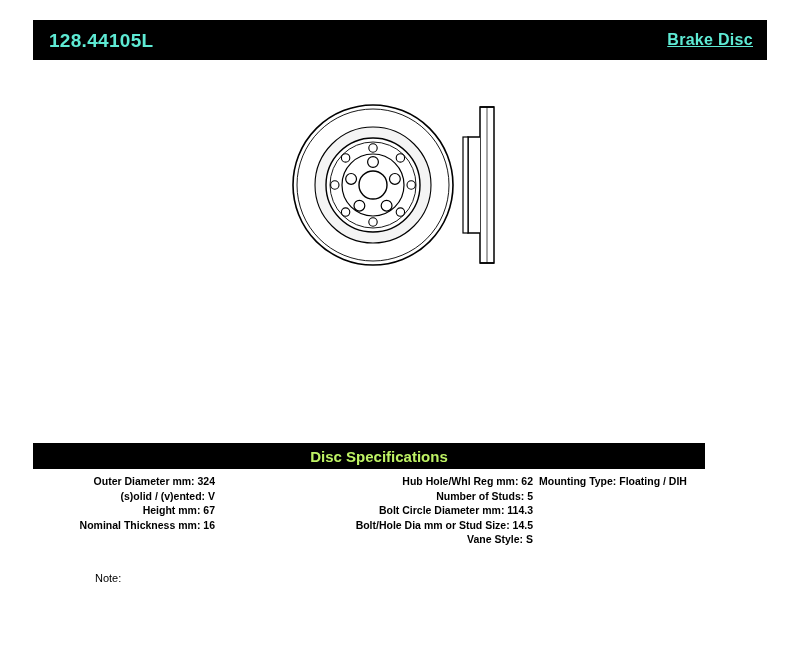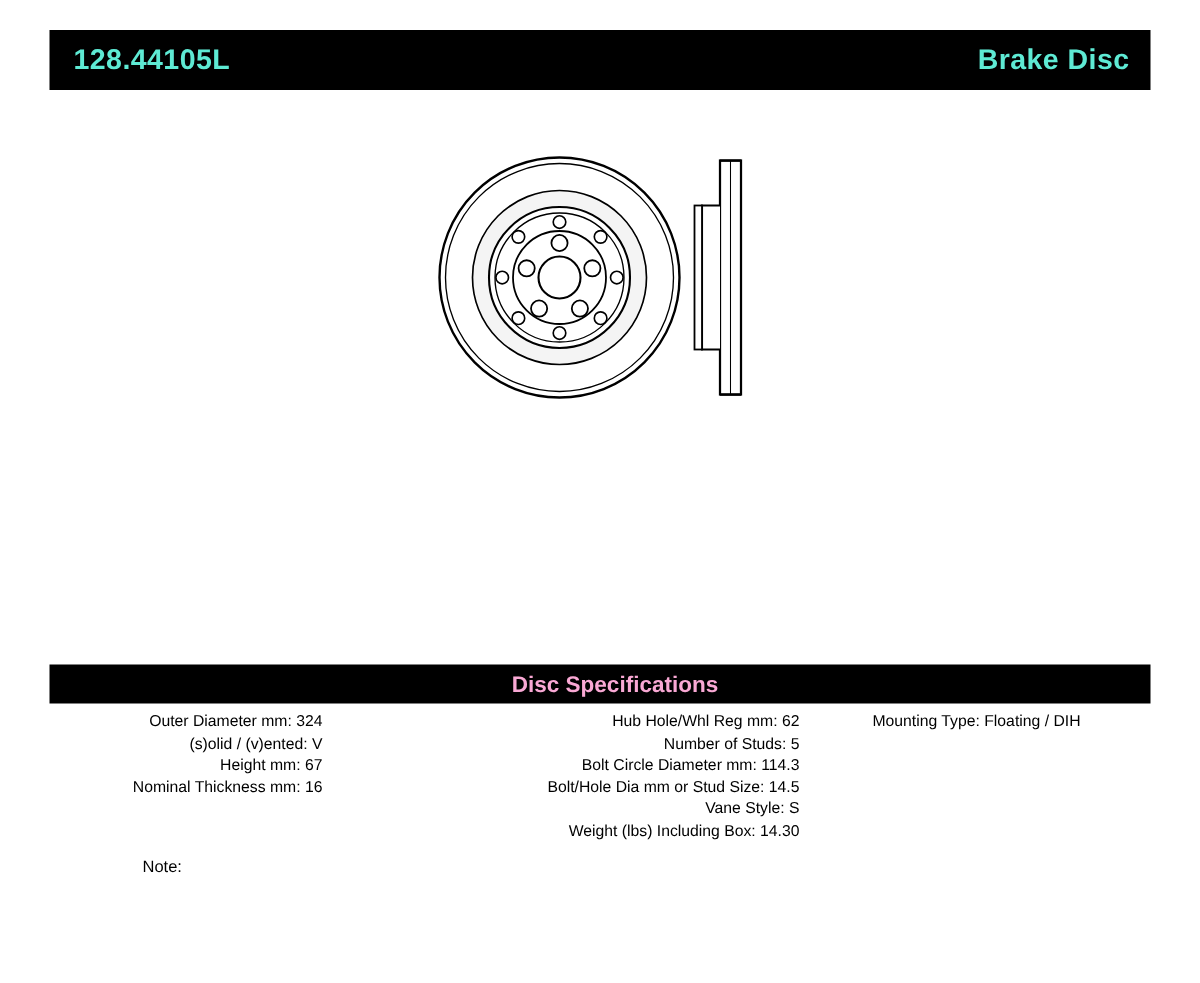--- a/index.html
+++ b/index.html
@@ -31,44 +31,45 @@
     box-sizing: border-box;
     padding: 0 14px 0 16px;
   }
   .part-number {
     font-size: 19px;
     font-weight: bold;
     letter-spacing: 0.3px;
     line-height: 1;
   }
   .product-type {
-    font-size: 19px;
+    font-size: 16px;
     font-weight: bold;
     letter-spacing: 0.3px;
     line-height: 1;
+    text-decoration: underline;
   }
 
   
   .illustration {
     position: absolute;
     left: 280px;
     top: 95px;
     width: 260px;
     height: 180px;
   }
 
   
   .spec-bar {
     position: absolute;
     left: 33px;
     top: 443px;
-    width: 734px;
+    width: 672px;
     height: 26px;
     background: #000000;
-    color: #f9a8d4;
+    color: #bef264;
     display: flex;
     align-items: center;
     justify-content: center;
     box-sizing: border-box;
     padding-left: 20px;
   }
   .spec-bar-title {
     font-size: 15px;
     font-weight: bold;
     line-height: 1;
@@ -90,26 +91,26 @@
     text-align: right;
     padding-right: 4px;
   }
   .spec-col.middle {
     width: 320px;
     text-align: right;
     padding-right: 6px;
   }
   .spec-col.right {
     width: 228px;
-    text-align: center;
+    text-align: left;
     padding-right: 4px;
   }
   .spec-line {
     font-size: 10.5px;
-    font-weight: normal;
+    font-weight: bold;
     line-height: 14.6px;
     white-space: nowrap;
   }
 
   .note-row {
     position: absolute;
     left: 33px;
     top: 568px;
     width: 734px;
     box-sizing: border-box;
@@ -186,21 +187,20 @@
     <div class="spec-line">(s)olid / (v)ented: V</div>
     <div class="spec-line">Height mm: 67</div>
     <div class="spec-line">Nominal Thickness mm: 16</div>
   </div>
   <div class="spec-col middle">
     <div class="spec-line">Hub Hole/Whl Reg mm: 62</div>
     <div class="spec-line">Number of Studs: 5</div>
     <div class="spec-line">Bolt Circle Diameter mm: 114.3</div>
     <div class="spec-line">Bolt/Hole Dia mm or Stud Size: 14.5</div>
     <div class="spec-line">Vane Style: S</div>
-    <div class="spec-line">Weight (lbs) Including Box: 14.30</div>
   </div>
   <div class="spec-col right">
     <div class="spec-line">Mounting Type: Floating / DIH</div>
   </div>
 </div>
 
 <div class="note-row">
   <span class="note-label">Note:</span>
   <span class="note-value"></span>
 </div>

